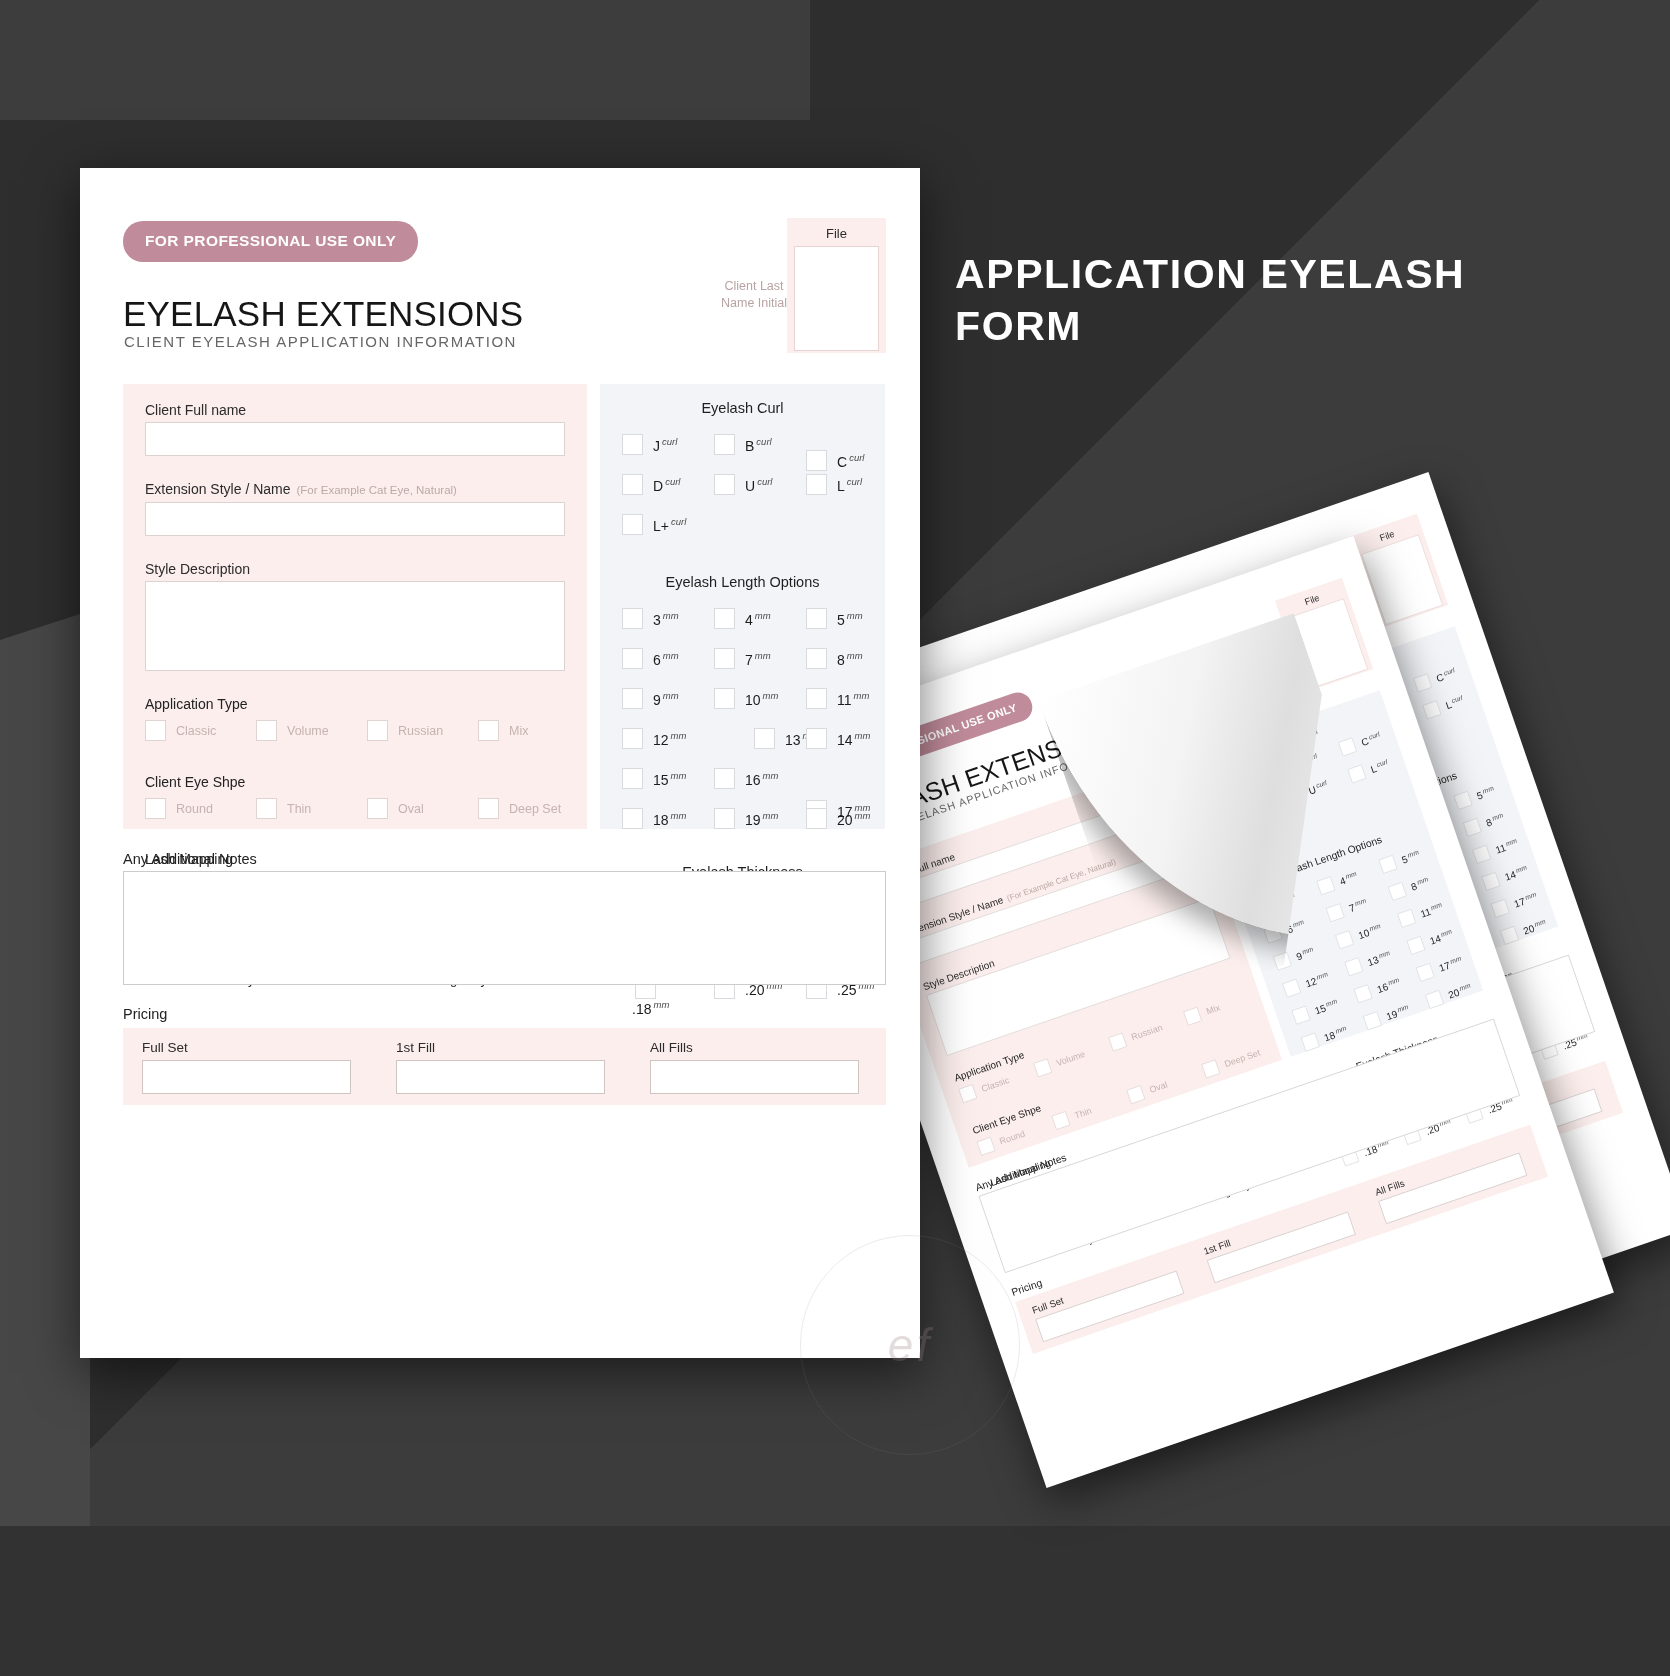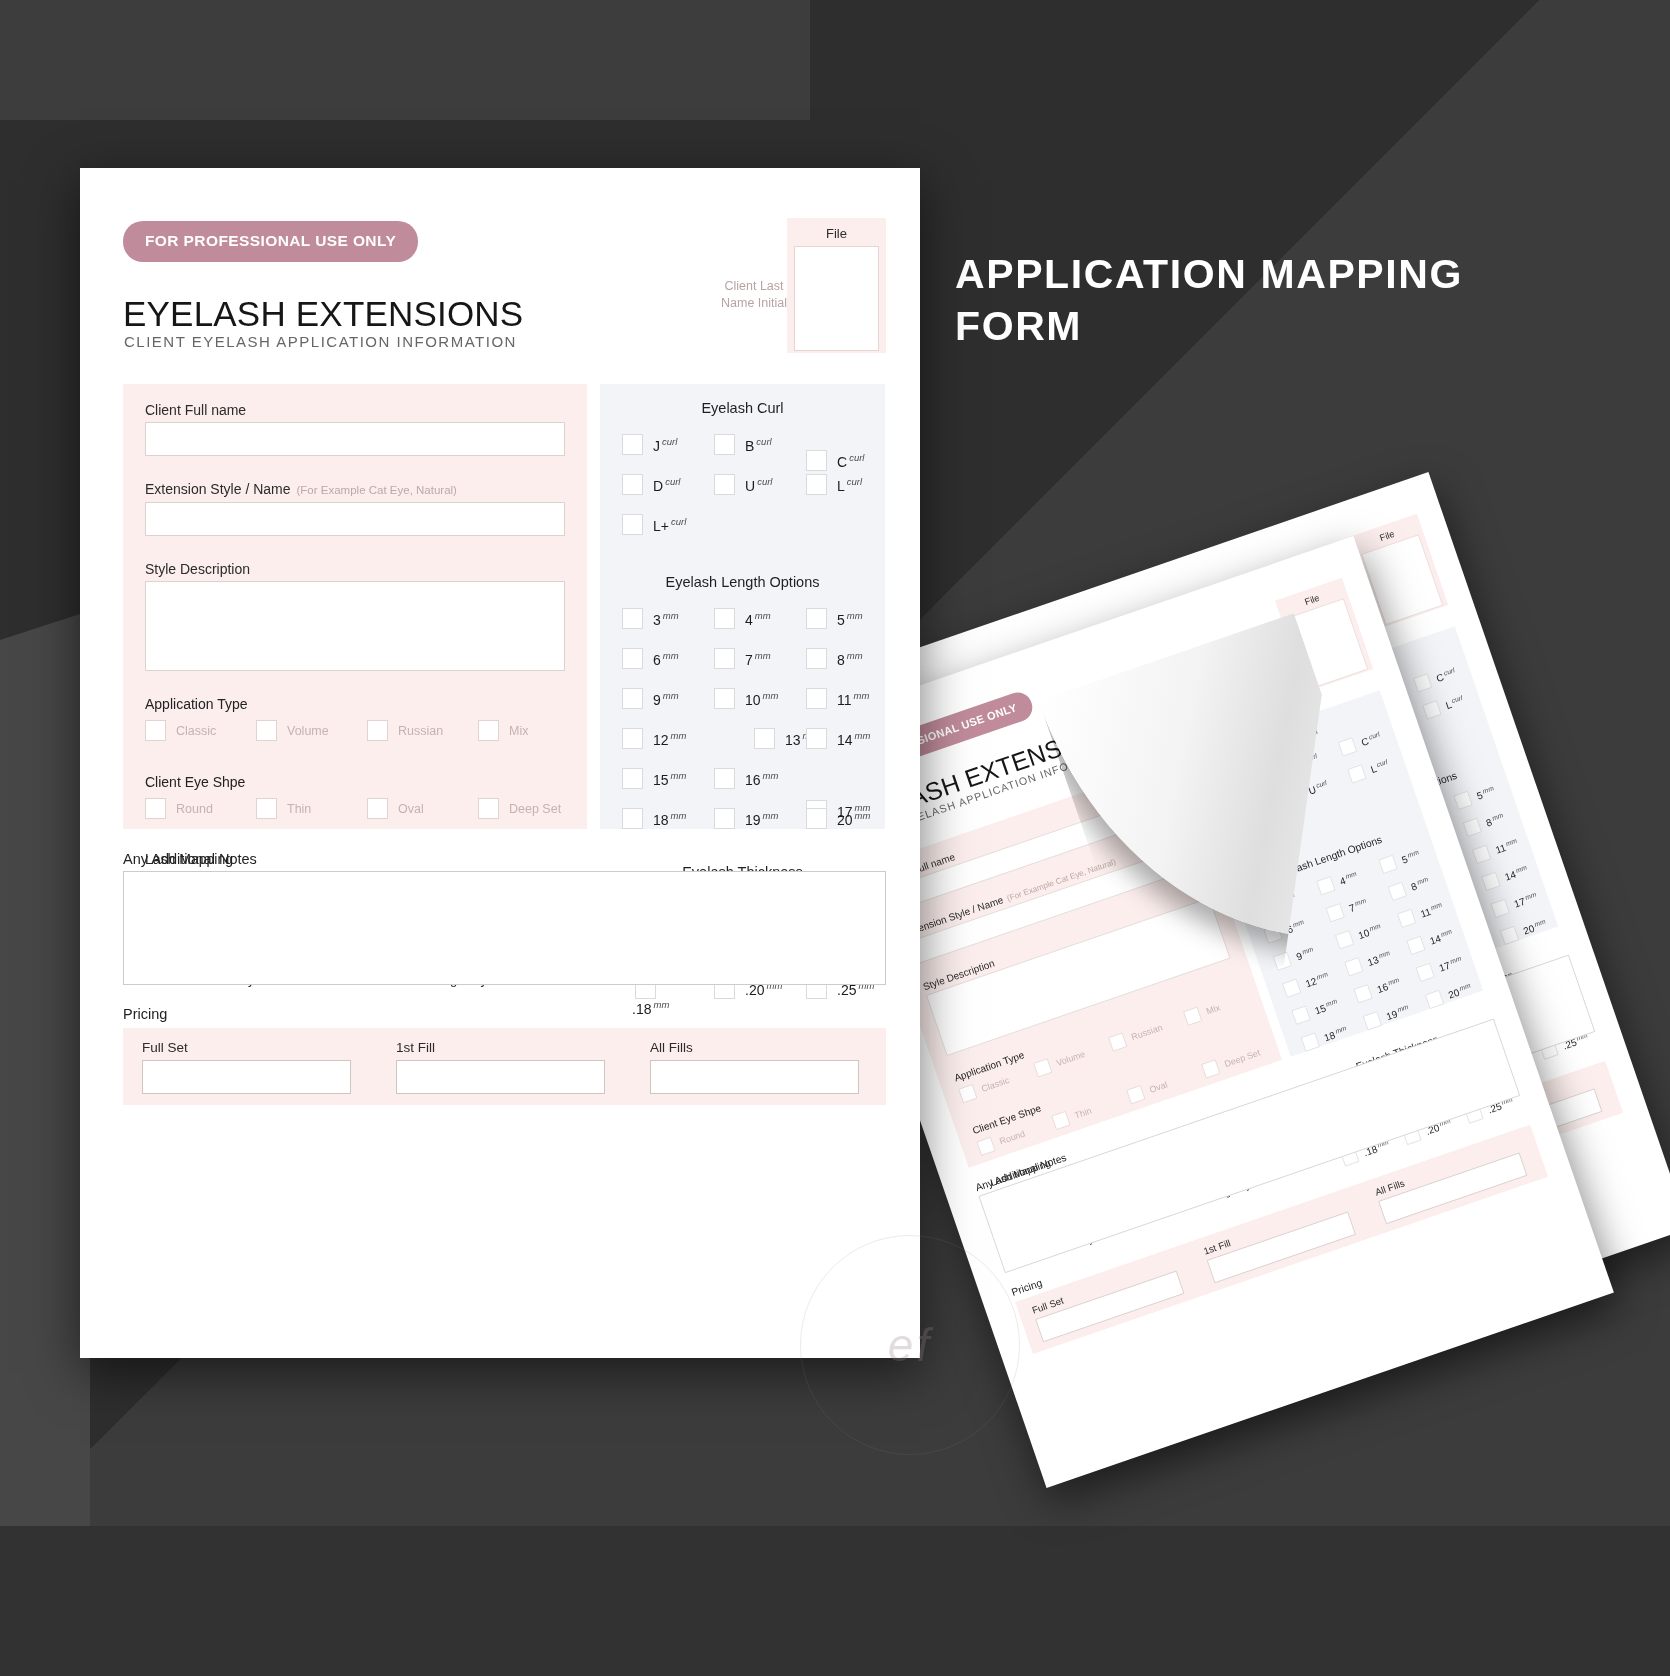--- a/index.html
+++ b/index.html
@@ -187,21 +187,21 @@
 </style>
 </head>
 <body>
 
 <div id="backdrop">
   <div class="facet-a"></div>
   <div class="facet-b"></div>
   <div class="facet-c"></div>
 </div>
 
-<div id="side-title">APPLICATION MAPPING FORM</div>
+<div id="side-title">APPLICATION EYELASH FORM</div>
 
 <div class="mock" id="mock-back">
   <div class="mock-scale">
       <div class="inner" id="clone-target-back">
         <div class="inner">
 
     <div class="badge">FOR PROFESSIONAL USE ONLY</div>
     <div class="title">EYELASH EXTENSIONS</div>
     <div class="subtitle">CLIENT EYELASH APPLICATION INFORMATION</div>
     <div class="cl-initial">Client Last Name Initial</div>

